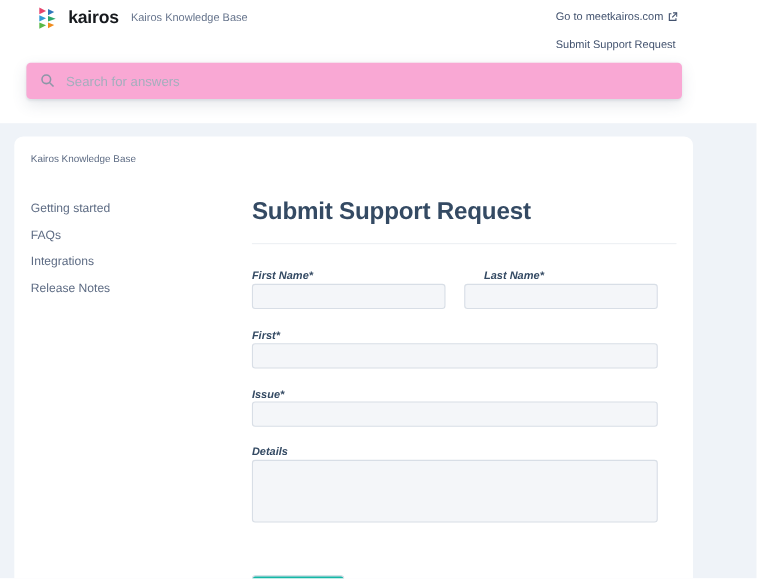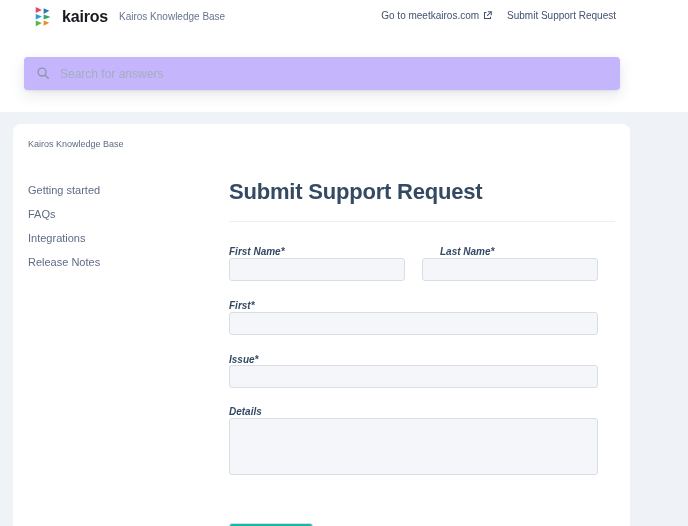--- a/index.html
+++ b/index.html
@@ -7,27 +7,27 @@
   .page {
     position:relative; width:688px; height:526px; overflow:hidden;
     font-family:"Liberation Sans", sans-serif; background:#ffffff;
   }
   
   .topbar { position:absolute; left:4px; top:0; width:688px; height:34px; background:#fff; }
   .brand { position:absolute; left:30px; top:6px; display:flex; align-items:center; gap:7px; cursor:pointer; }
   .logo-mark { width:21px; height:21px; display:inline-block; }
   .logo-text { font-size:16px; font-weight:bold; color:#16191d; letter-spacing:-0.2px; }
   .kb-title { position:absolute; left:115px; top:11px; font-size:10px; color:#66748c; }
-  .top-links { position:absolute; right:76px; top:10px; display:flex; gap:15px; }
+  .top-links { position:absolute; right:76px; top:10px; display:flex; gap:15px;flex-direction:column; }
   .top-link { font-size:10px; color:#42526e; text-decoration:none; display:flex; align-items:center; gap:3px; cursor:pointer; white-space:nowrap; }
   .ext-icon { width:9px; height:9px; display:inline-block; margin-left:1px; }
 
   .search-box {
     position:absolute; left:24px; top:57px; width:596px; height:33px;
-    background:#c4b5fd; border-radius:4px;
+    background:#f9a8d4; border-radius:4px;
     box-shadow:0 1px 2px rgba(70,86,110,0.10), 0 5px 14px rgba(70,86,110,0.14);
     display:flex; align-items:center;
   }
   .search-icon { position:absolute; left:12px; top:9px; width:15px; height:15px; }
   .search-input {
     width:100%; height:100%; border:none; outline:none; background:transparent;
     padding-left:36px; font-size:12px; color:#42526e; font-family:"Liberation Sans", sans-serif;
   }
   .search-input::placeholder { color:#a4aebd; opacity:1; }
 

